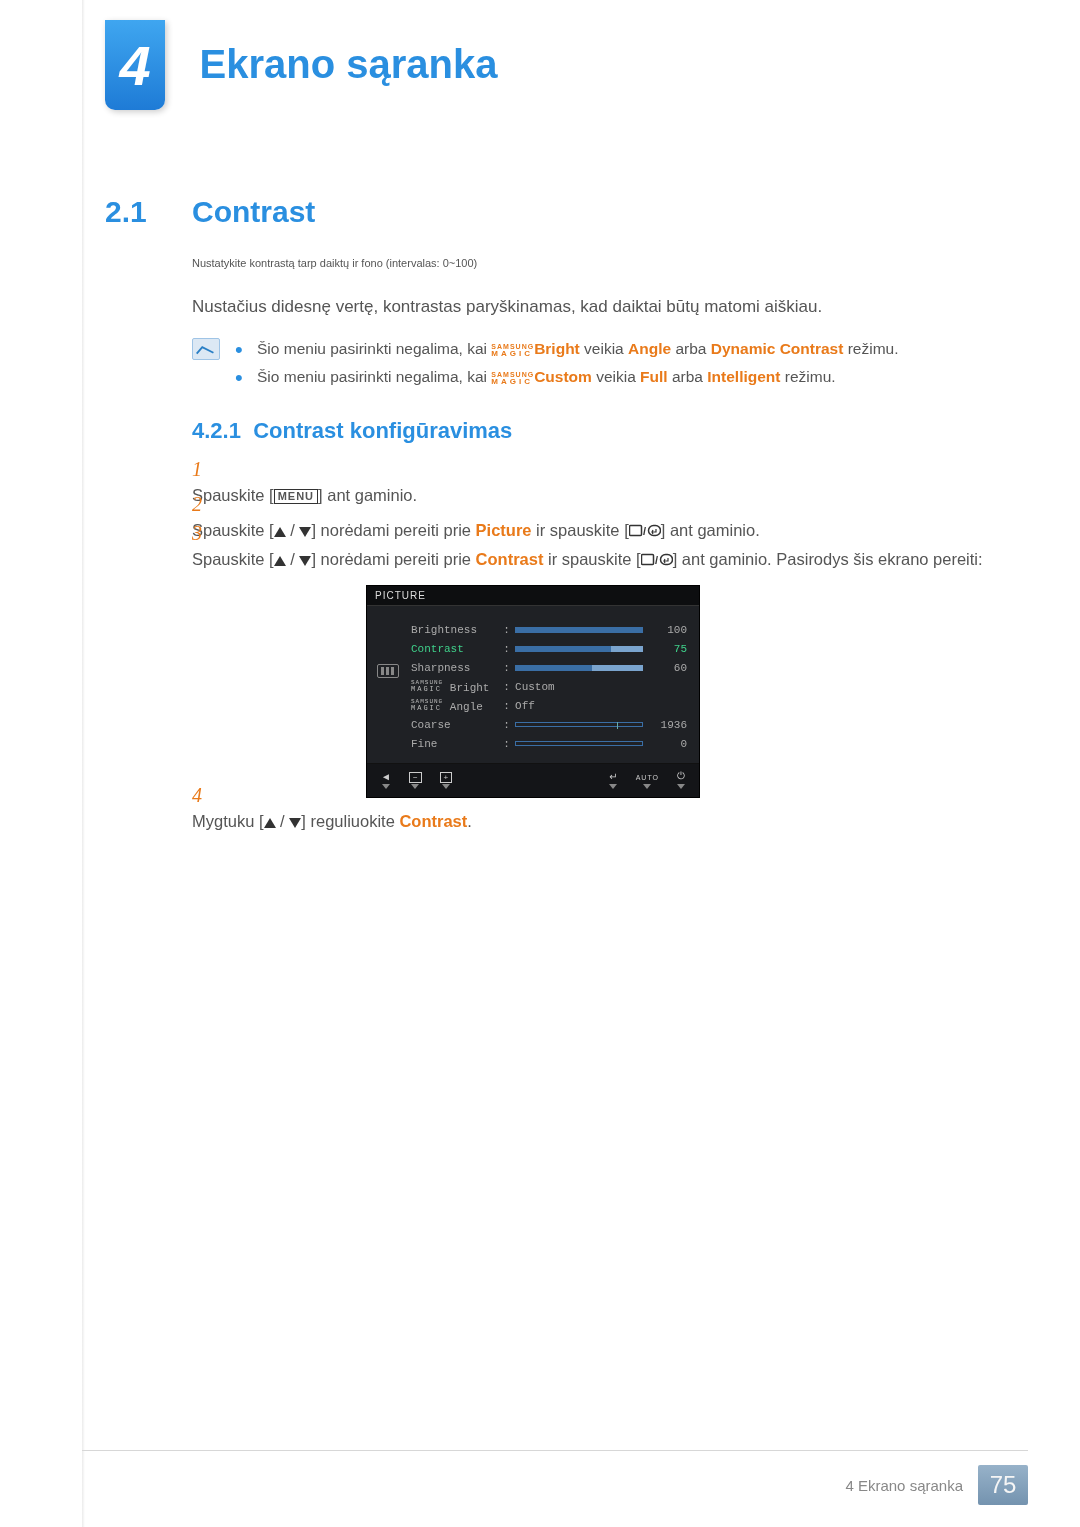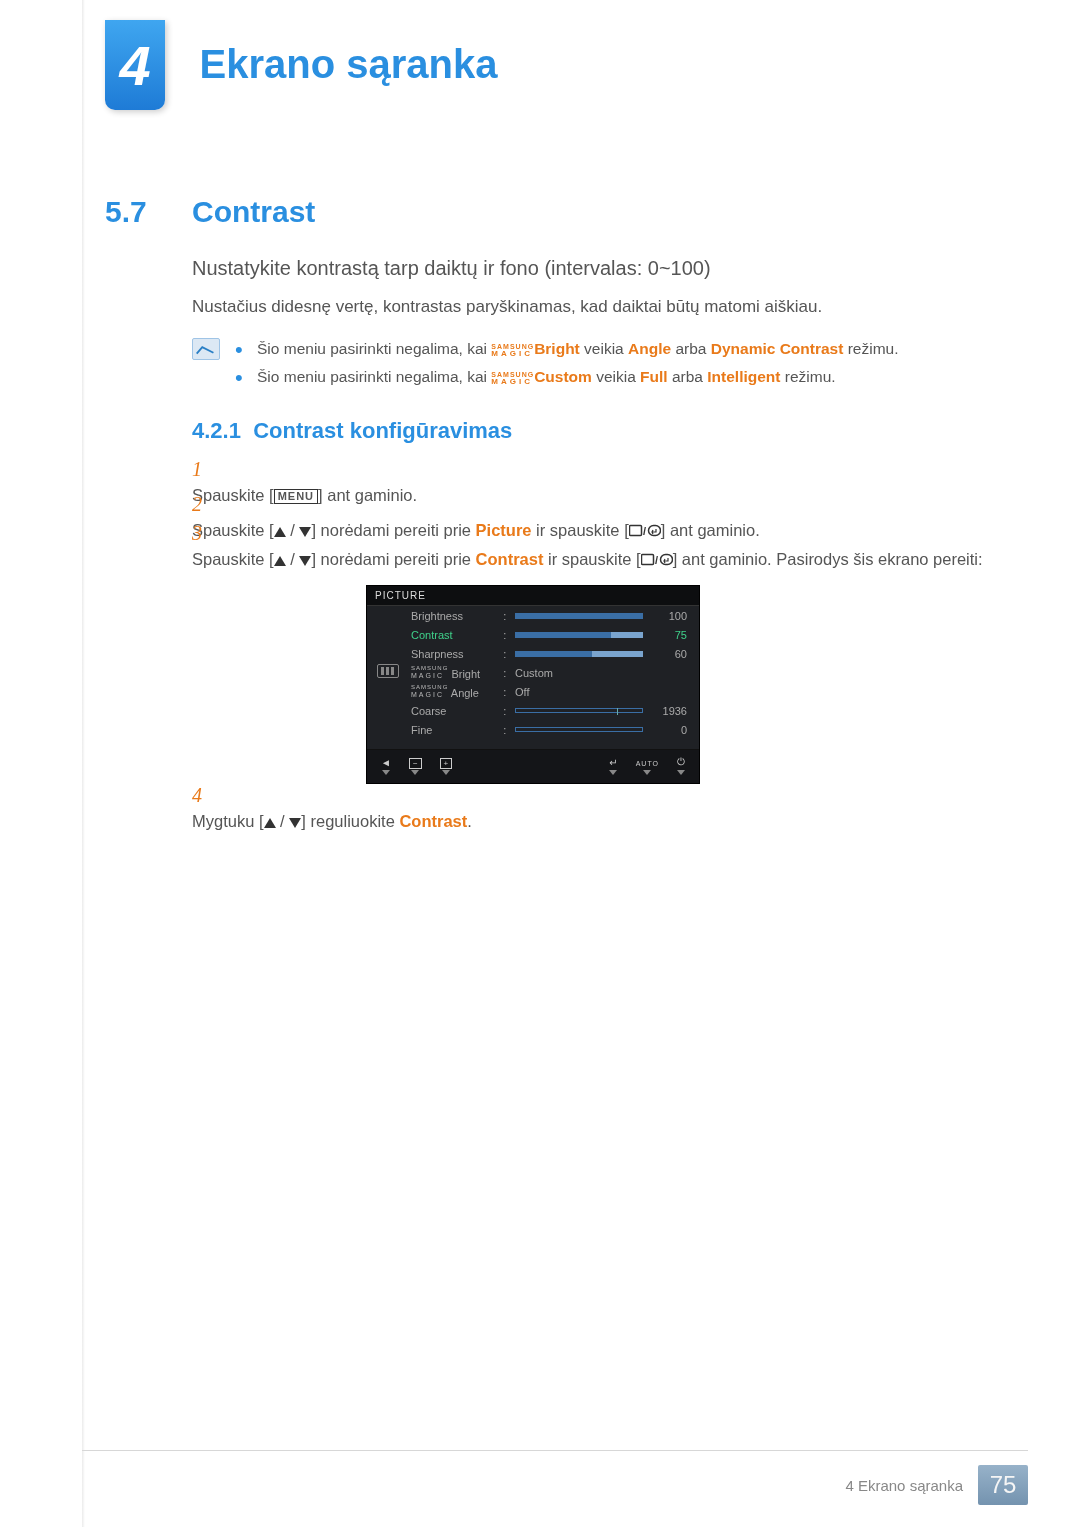--- a/index.html
+++ b/index.html
@@ -61,21 +61,21 @@
     top: 195px;
     left: 192px;
     color: #2a8fe0;
     font-size: 30px;
     font-weight: bold;
   }
   .para1 {
     position: absolute;
     top: 257px;
     left: 192px;
-    font-size: 20px;
+    font-size: 11px;
     color: #555;
   }
   .para2 {
     position: absolute;
     top: 297px;
     left: 192px;
     font-size: 17px;
     color: #555;
   }
   .note-icon {
@@ -169,21 +169,21 @@
     color: #aaa;
   }
   .osd-header {
     background: #0d0e10;
     border-bottom: 1px solid #333;
     padding: 4px 8px;
     color: #ddd;
     font-size: 10px;
     letter-spacing: 1px;
   }
-  .osd-body { padding: 0 12px 10px 44px; position: relative; }
+  .osd-body { padding: 14px 12px 10px 44px; position: relative; font-family: Liberation Mono, monospace; }
   .osd-side-icon {
     position: absolute;
     left: 10px;
     top: 58px;
     width: 22px;
     height: 14px;
     border: 1.5px solid #888;
     border-radius: 2px;
   }
   .osd-side-icon .b { position:absolute; top:2px; width:3px; height:8px; background:#888;}
@@ -233,21 +233,21 @@
 </head>
 <body>
 
 <div class="page-edge"></div>
 
 <div class="chapter-header">
   <div class="chapter-tab">4</div>
   <div class="chapter-title">Ekrano sąranka</div>
 </div>
 
-<div class="section-num">5.7</div>
+<div class="section-num">2.1</div>
 <div class="section-title">Contrast</div>
 
 <div class="para1">Nustatykite kontrastą tarp daiktų ir fono (intervalas: 0~100)</div>
 <div class="para2">Nustačius didesnę vertę, kontrastas paryškinamas, kad daiktai būtų matomi aiškiau.</div>
 
 <div class="note-icon">
   <svg viewBox="0 0 28 20">
       <path d="M4 15 L10 8 L22 14" stroke="#2a7fc5" stroke-width="2" fill="none"></path>
     </svg>
 </div>

